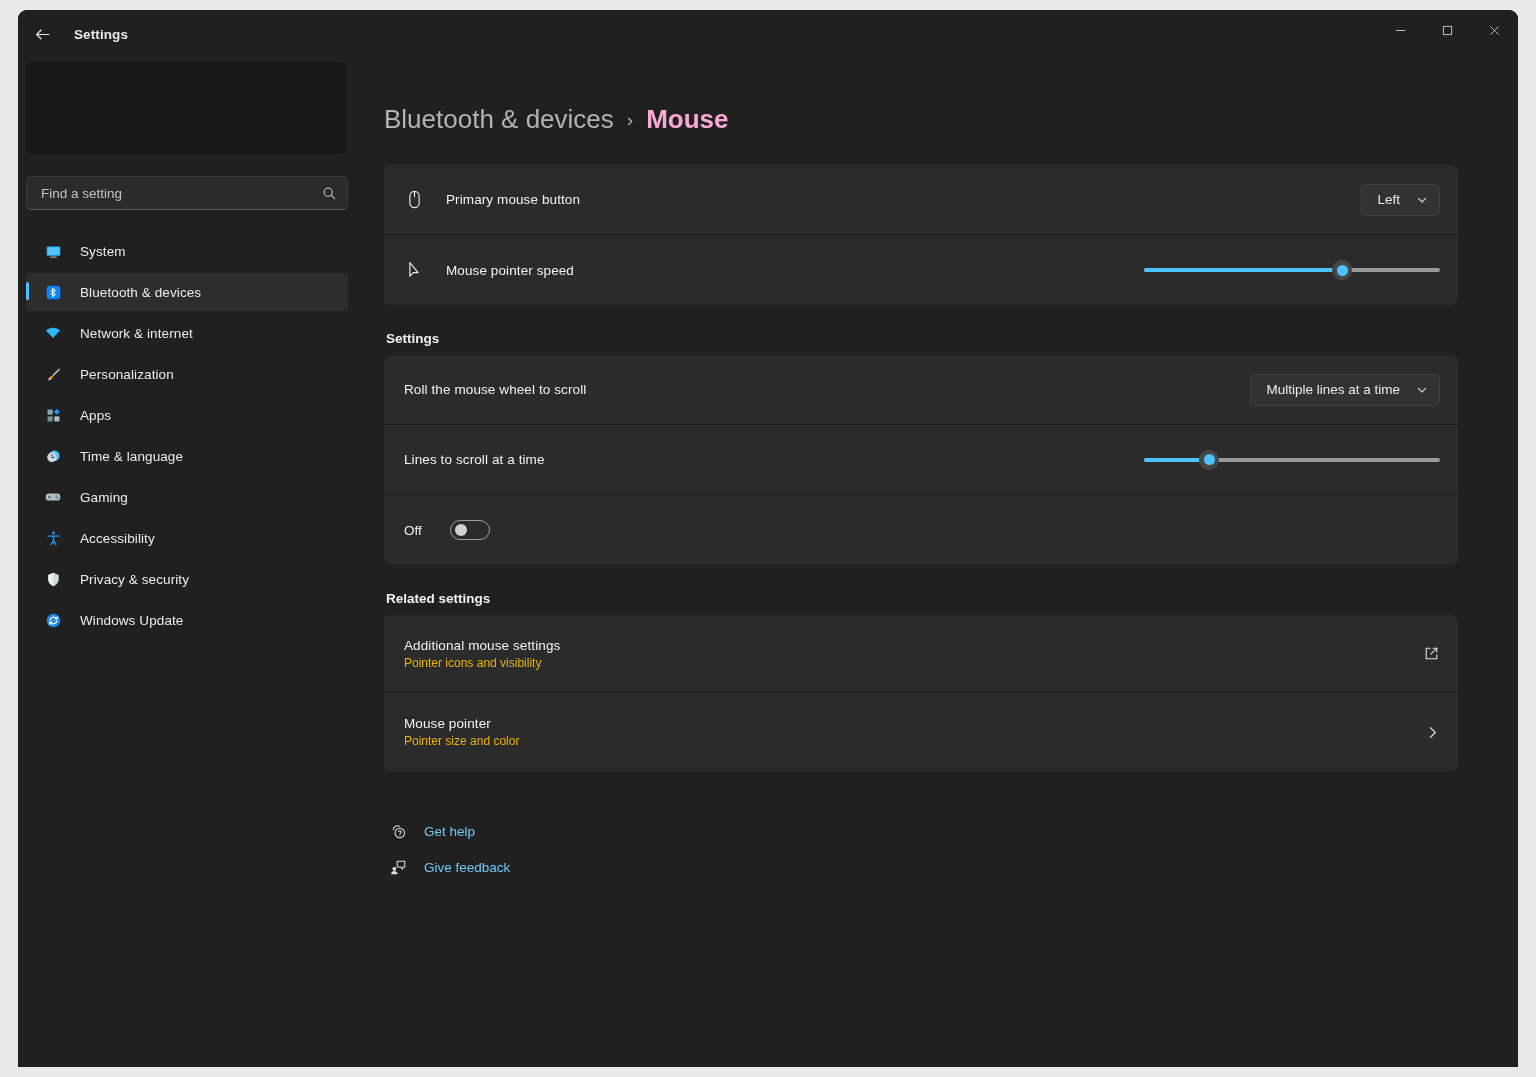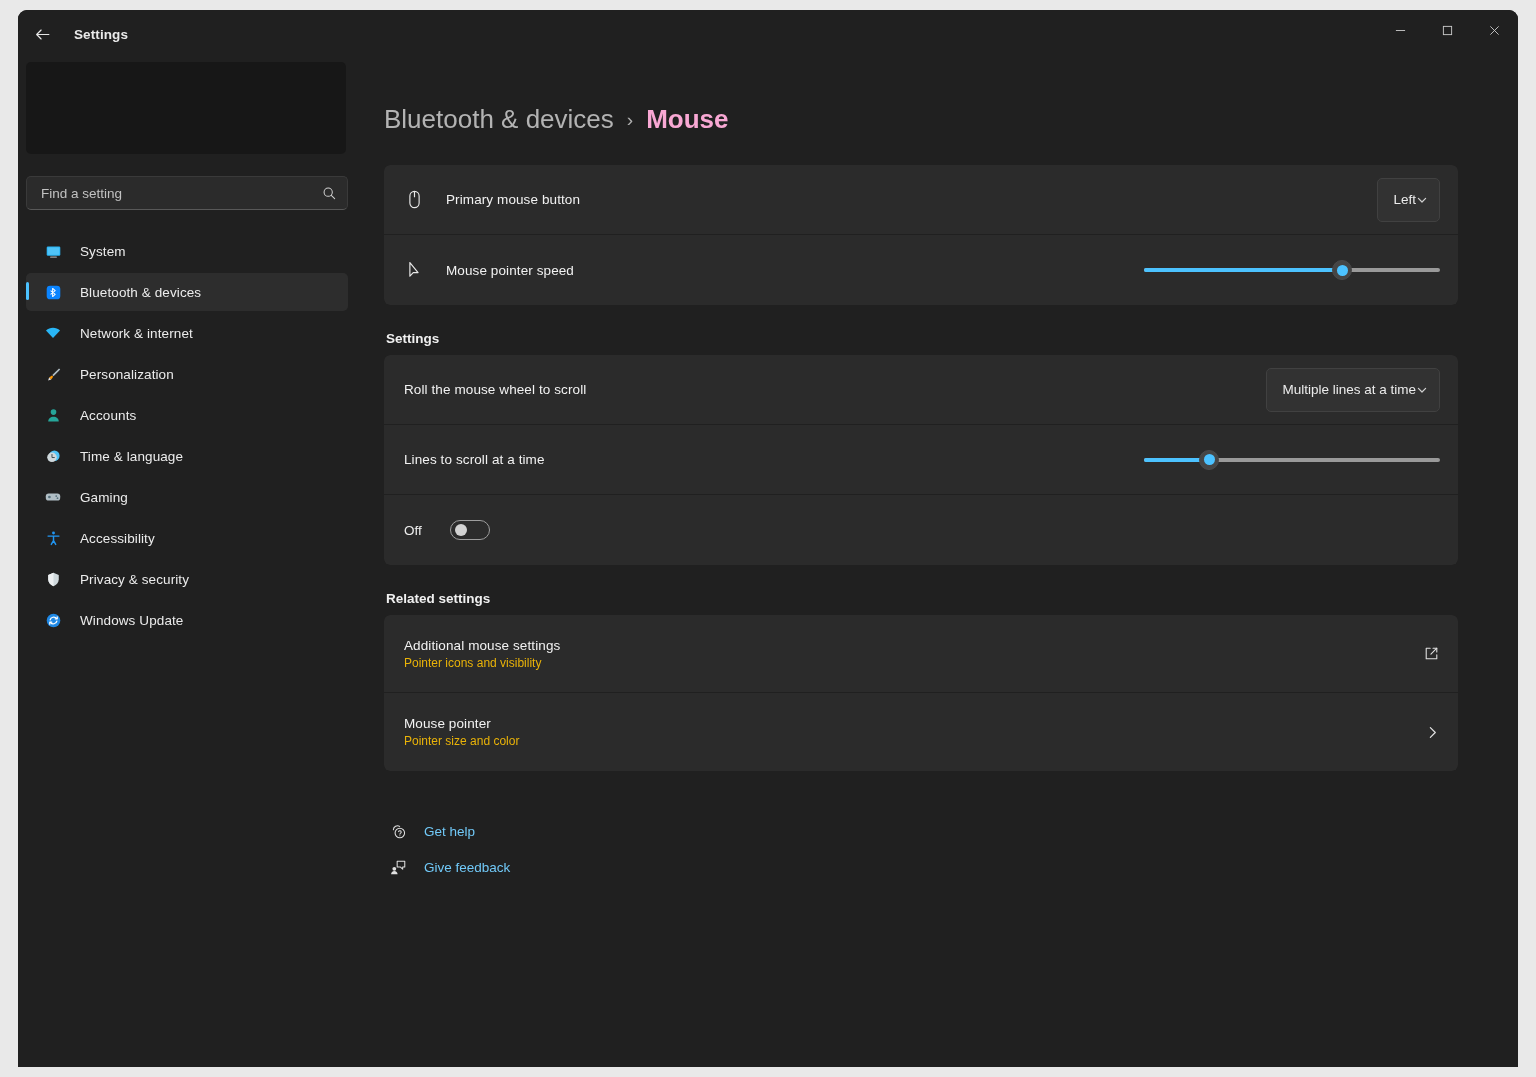--- a/index.html
+++ b/index.html
@@ -192,27 +192,28 @@
     letter-spacing: .1px;
   }
   .card-sub {
     font-size: 12px;
     color: #eab308;
     margin-top: 3px;
   }
 
   
   .dropdown {
-    height: 44px;
+    height: 32px;
     background: #323232;
     border: 1px solid #414141;
     border-radius: 5px;
     display: flex;
     align-items: center;
     padding: 0 11px 0 15px;
+    gap: 16px;
     color: #ececec;
     font-size: 13.5px;
     white-space: nowrap;
   }
   .dropdown .chev { color: #cfcfcf; display: flex; }
 
   
   .slider {
     width: 296px;
     height: 32px;
@@ -367,30 +368,32 @@
           <span class="nav-icon">
             <svg width="17" height="17" viewBox="0 0 20 20">
                 <path d="M16.5 2.8L8.6 10.7l1.4 1.4 7.9-7.9z" fill="#b0bec5"></path>
                 <path d="M8.2 11.1l1.4 1.4-2.3 3.4-2.5-2.5z" fill="#ff9800"></path>
                 <path d="M4.8 13.4l2.5 2.5-3.6 1.1z" fill="#e0e0e0"></path>
               </svg>
           </span>
           <span class="nav-label">Personalization</span>
         </div>
 
-
-        <div class="nav-item">
-          <span class="nav-icon">
-            <svg width="17" height="17" viewBox="0 0 20 20">
-                <circle cx="10" cy="6" r="3.3" fill="#26a69a"></circle>
-                <path d="M3.8 17c0-3.4 2.8-5.6 6.2-5.6s6.2 2.2 6.2 5.6z" fill="#26a69a"></path>
-              </svg>
-          </span>
-          <span class="nav-label">Accounts</span>
-        </div>
+        <div class="nav-item">
+          <span class="nav-icon">
+            <svg width="17" height="17" viewBox="0 0 20 20">
+                <rect x="3" y="3" width="6" height="6" fill="#90a4ae"></rect>
+                <rect x="3" y="11" width="6" height="6" fill="#78909c"></rect>
+                <rect x="11" y="11" width="6" height="6" fill="#b0bec5"></rect>
+                <path d="M14 2l3.6 3.6L14 9.2 10.4 5.6z" fill="#2196f3"></path>
+              </svg>
+          </span>
+          <span class="nav-label">Apps</span>
+        </div>
+
 
         <div class="nav-item">
           <span class="nav-icon">
             <svg width="17" height="17" viewBox="0 0 20 20">
                 <circle cx="11" cy="9" r="6.2" fill="#4fc3f7"></circle>
                 <circle cx="8.2" cy="11" r="5.6" fill="#cfd8dc"></circle>
                 <path d="M8.2 7.6v3.6h2.8" fill="none" stroke="#37474f" stroke-width="1.1" stroke-linecap="round"></path>
               </svg>
           </span>
           <span class="nav-label">Time &amp; language</span>

